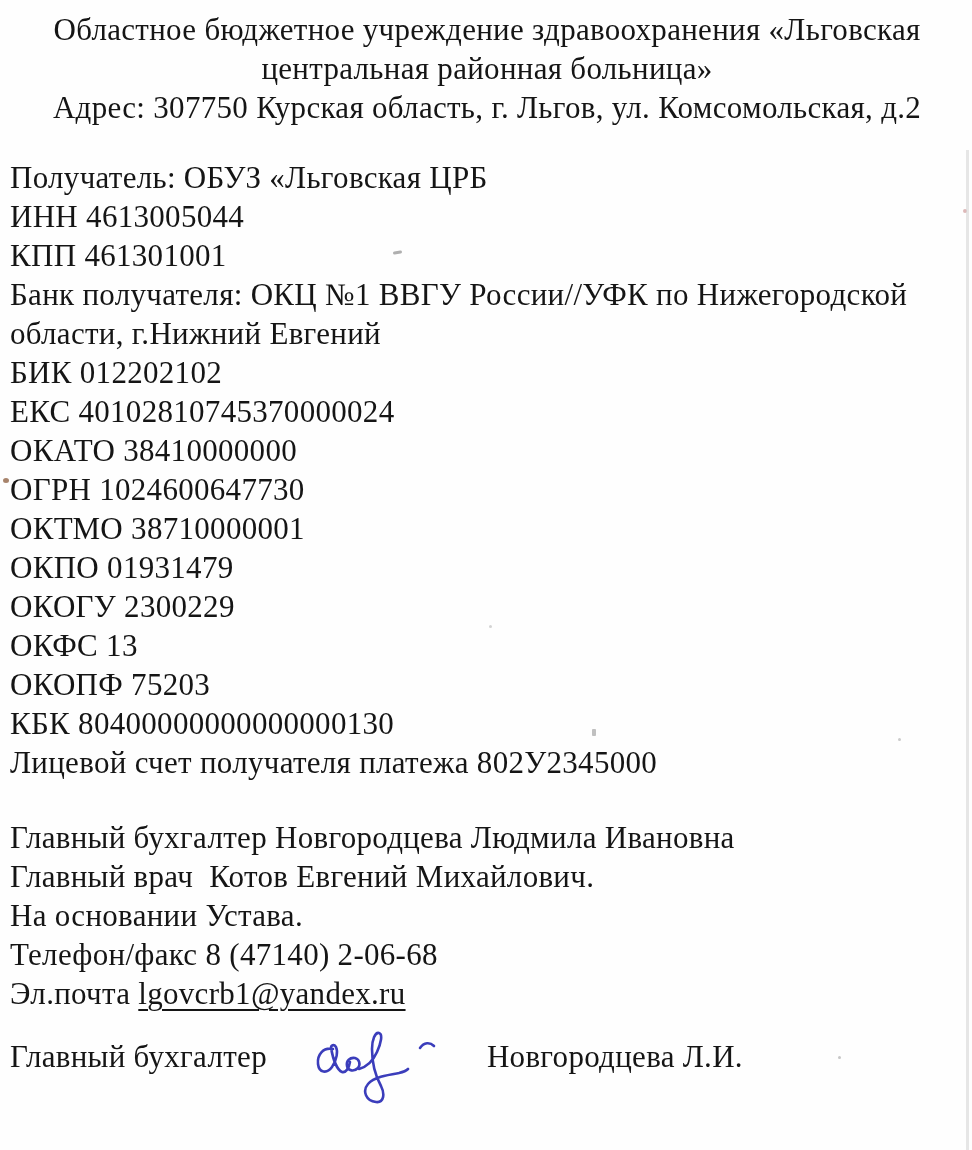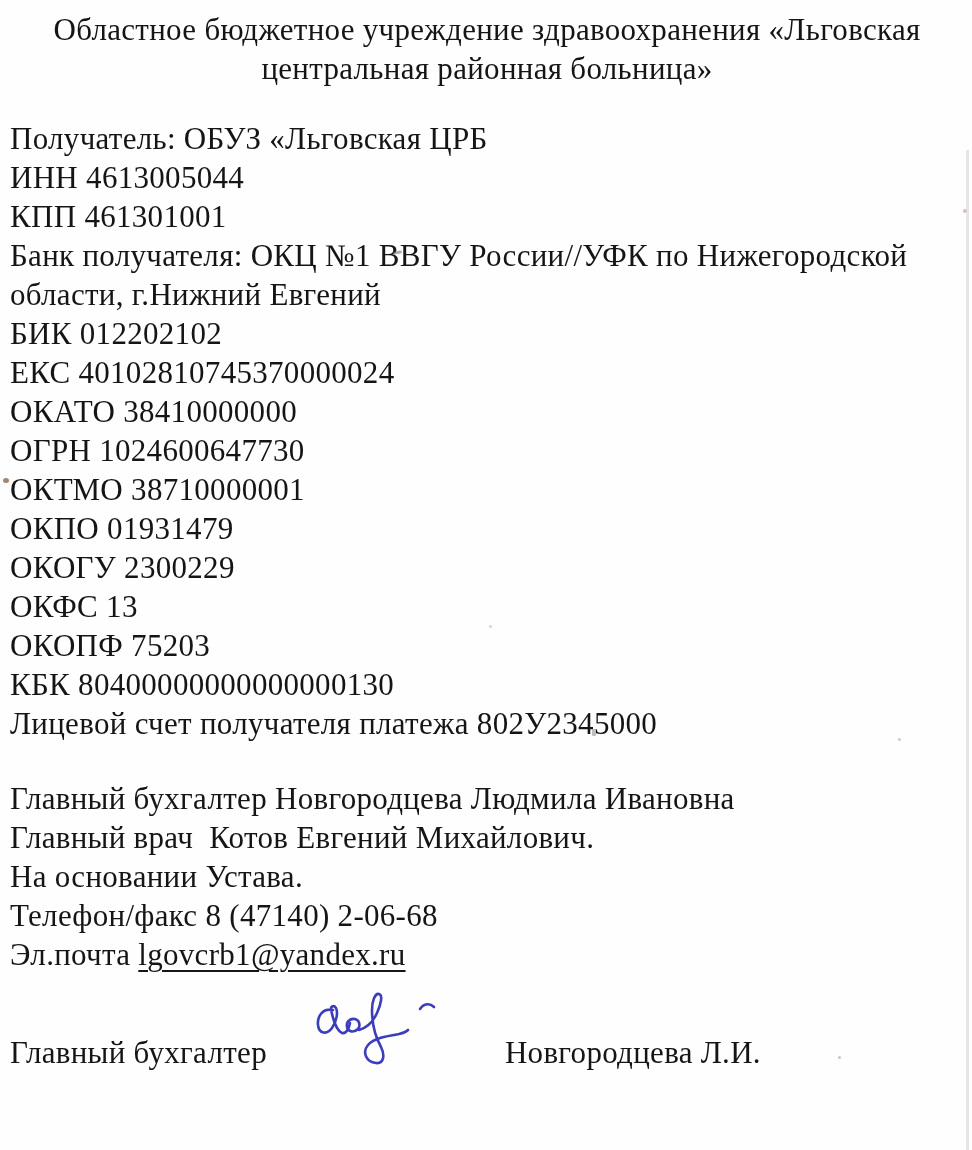--- a/index.html
+++ b/index.html
@@ -17,41 +17,42 @@
     line-height: 39px;
     letter-spacing: 0.3px;
     white-space: pre-wrap;
   }
   .center { text-align: center; }
   .gap-s { height: 31px; }
   .gap-m { height: 36px; }
   .underline { text-decoration: underline; text-underline-offset: 5px; text-decoration-thickness: 2px; }
   .sig-row {
     display: flex;
-    align-items: flex-end;
+    align-items: flex-start;
     position: relative;
     margin-top: 24px;
     height: 74px;
   }
   .sig-role { flex: 0 0 auto; }
   .sig-mark { flex: 0 0 auto; margin-left: 44px; margin-top: -6px; width: 134px; height: 80px; }
-  .sig-name { flex: 0 0 auto; margin-left: 60px; }
+  .sig-name { flex: 0 0 auto; margin-left: 42px; }
   .speck { position: absolute; border-radius: 50%; }
   .scan-edge-right {
     position: absolute; right: 3px; top: 150px; bottom: 0;
     width: 3px; background: #d2d2d2; opacity: 0.55;
   }
 </style>
 </head>
 <body>
 
 <div class="doc">
 
   <div class="line center">Областное бюджетное учреждение здравоохранения «Льговская</div>
   <div class="line center">центральная районная больница»</div>
+  <div class="line center">Адрес: 307750 Курская область, г. Льгов, ул. Комсомольская, д.2</div>
 
   <div class="gap-s"></div>
 
   <div>
     <div class="line">Получатель: ОБУЗ «Льговская ЦРБ</div>
     <div class="line">ИНН 4613005044</div>
     <div class="line">КПП 461301001</div>
     <div class="line">Банк получателя: ОКЦ №1 ВВГУ России//УФК по Нижегородской</div>
     <div class="line">области, г.Нижний Евгений</div>
     <div class="line">БИК 012202102</div>

